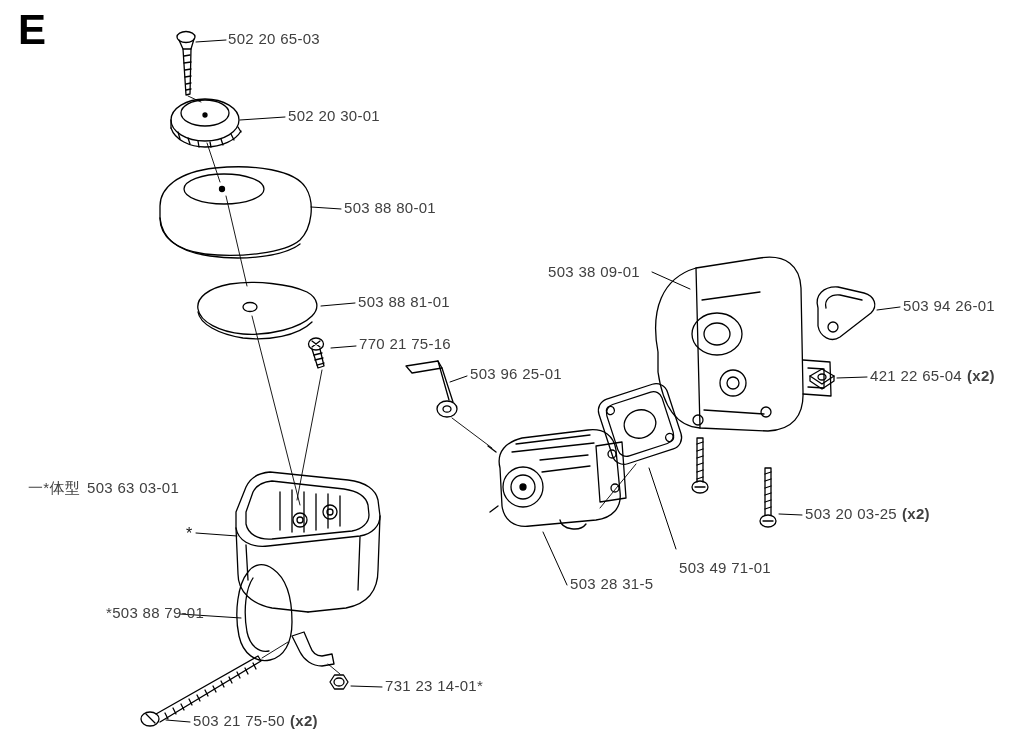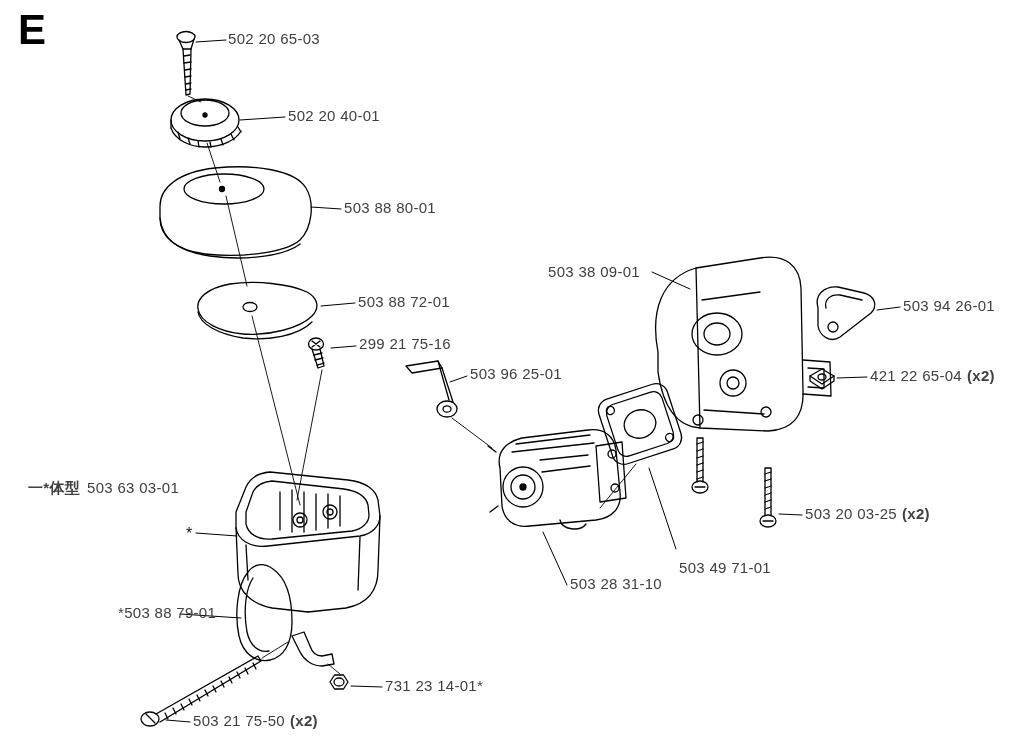--- a/index.html
+++ b/index.html
@@ -11,21 +11,21 @@
     overflow:hidden;
   }
   .label{
     position:absolute;
     font-size:15px;
     color:#404040;
     white-space:nowrap;
     letter-spacing:0.3px;
   }
   .label .qty{font-weight:bold;margin-left:5px;}
-  .label .prefix{font-weight:bold;margin-right:7px;}
+  .label .prefix{font-weight:normal;margin-right:7px;}
   .section-letter{
     position:absolute;
     left:18px;top:6px;
     font-size:42px;
     font-weight:bold;
     color:#000;
   }
   .asterisk-label{
     position:absolute;
     font-size:16px;
@@ -209,30 +209,30 @@
         <path d="M156,714 L258,656 M160,722 L261,661 M258,656 L261,661"></path>
         <path d="M165,713 L168,719 M173,708 L176,714 M181,704 L184,710 M189,699 L192,705 M197,695 L200,701 M205,690 L208,696 M213,686 L216,692 M221,681 L224,687 M229,677 L232,683 M237,672 L240,678 M245,668 L248,674 M253,663 L256,669"></path>
       </g>
 
     </g>
   </svg>
 
   <div class="section-letter">E</div>
 
   <div class="label" style="left:228px;top:30px"><span>502 20 65-03</span></div>
-  <div class="label" style="left:288px;top:107px"><span>502 20 40-01</span></div>
+  <div class="label" style="left:288px;top:107px"><span>502 20 30-01</span></div>
   <div class="label" style="left:344px;top:199px"><span>503 88 80-01</span></div>
-  <div class="label" style="left:358px;top:293px"><span>503 88 72-01</span></div>
-  <div class="label" style="left:359px;top:335px"><span>299 21 75-16</span></div>
+  <div class="label" style="left:358px;top:293px"><span>503 88 81-01</span></div>
+  <div class="label" style="left:359px;top:335px"><span>770 21 75-16</span></div>
   <div class="label" style="left:470px;top:365px"><span>503 96 25-01</span></div>
   <div class="label" style="left:548px;top:263px"><span>503 38 09-01</span></div>
   <div class="label" style="left:903px;top:297px"><span>503 94 26-01</span></div>
   <div class="label" style="left:870px;top:367px"><span>421 22 65-04</span><span class="qty">(x2)</span></div>
   <div class="label" style="left:805px;top:505px"><span>503 20 03-25</span><span class="qty">(x2)</span></div>
   <div class="label" style="left:679px;top:559px"><span>503 49 71-01</span></div>
-  <div class="label" style="left:570px;top:575px"><span>503 28 31-10</span></div>
+  <div class="label" style="left:570px;top:575px"><span>503 28 31-5</span></div>
   <div class="label" style="left:28px;top:479px"><span class="prefix">一*体型</span><span>503 63 03-01</span></div>
   <div class="asterisk-label" style="left:186px;top:525px"><span>*</span></div>
-  <div class="label" style="left:118px;top:604px"><span>*503 88 79-01</span></div>
+  <div class="label" style="left:106px;top:604px"><span>*503 88 79-01</span></div>
   <div class="label" style="left:385px;top:677px"><span>731 23 14-01*</span></div>
   <div class="label" style="left:193px;top:712px"><span>503 21 75-50</span><span class="qty">(x2)</span></div>
 
 </div>
 
 </body></html>

